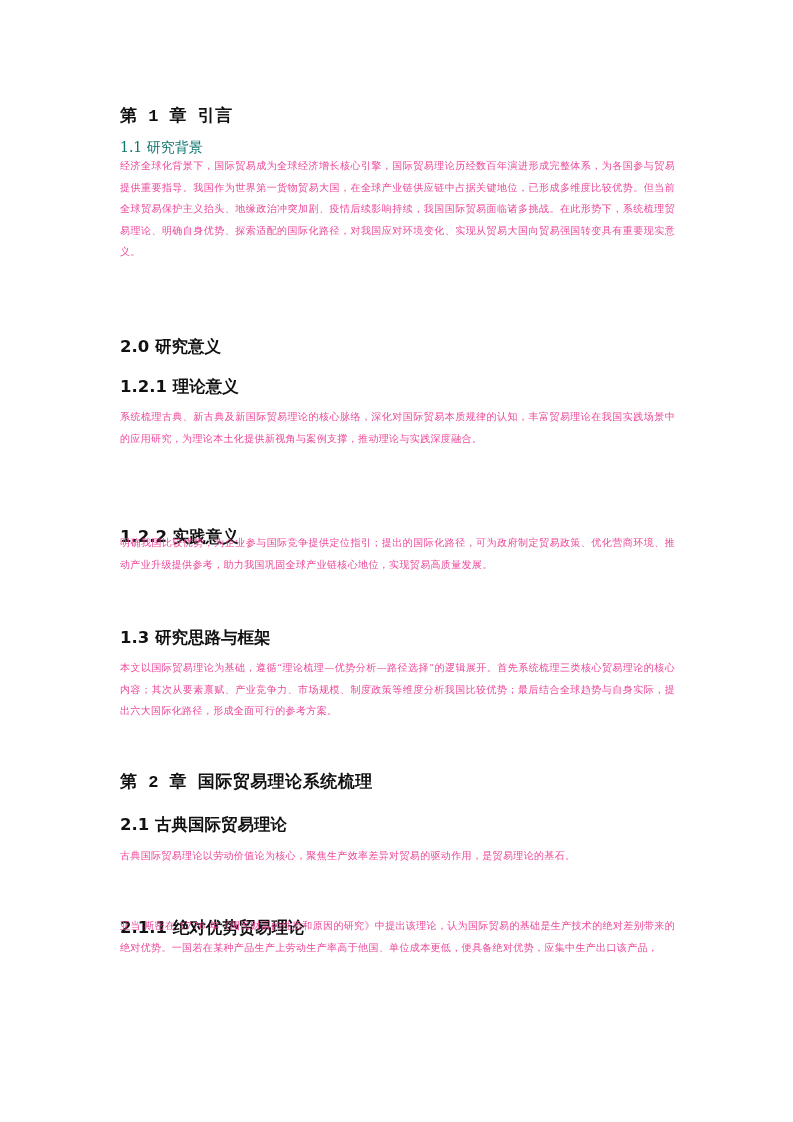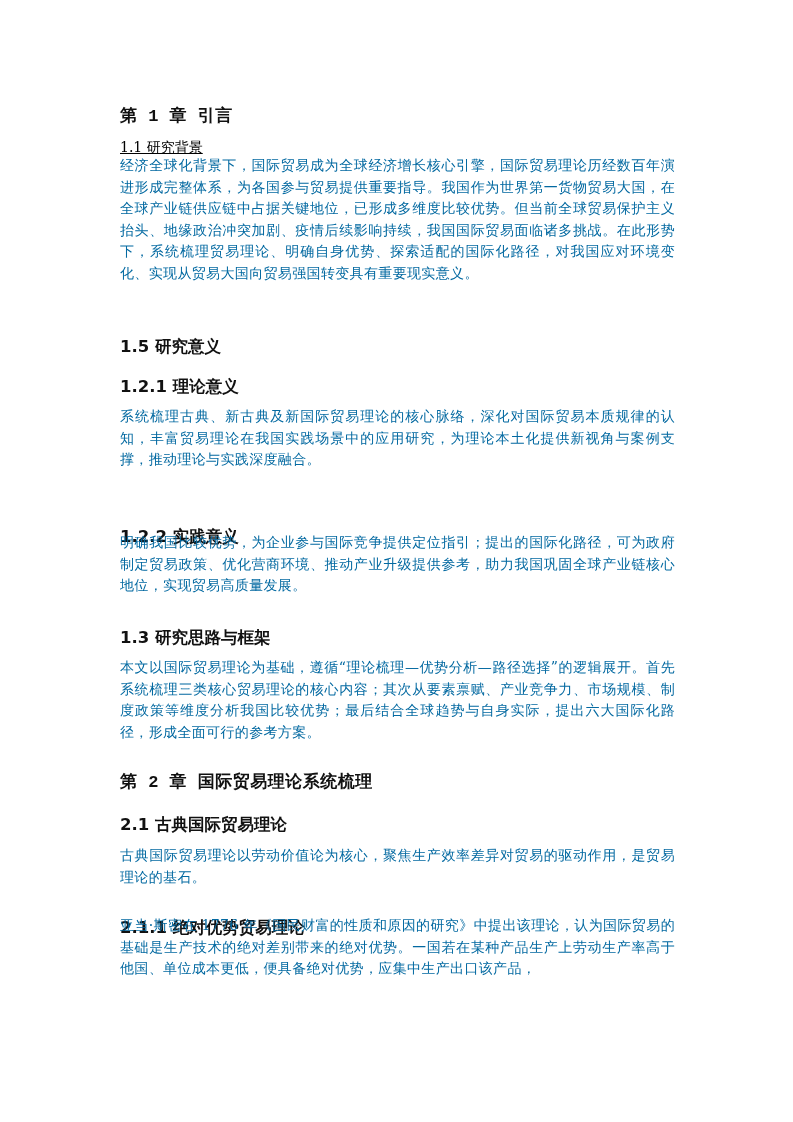--- a/index.html
+++ b/index.html
@@ -2,32 +2,32 @@
 <html><head>
 <meta charset="utf-8">
 <style>
   html, body { margin:0; padding:0; background:#ffffff; }
   body { width:793px; height:1122px; position:relative; overflow:hidden;
          font-family:"DejaVu Serif", "Liberation Serif", serif; color:#111; }
   .page { position:absolute; left:120px; top:0; width:555px; }
   .blk { position:absolute; left:0; width:555px; }
   .h1 { font-family:Liberation Mono, monospace; font-weight:bold; font-size:17px; line-height:22px; letter-spacing:0.5px; }
   .h2 { font-family:"DejaVu Sans", "Liberation Sans", sans-serif; font-weight:bold; font-size:16.5px; line-height:22px; }
-  .sub { font-size:14px; line-height:18px; color:#000000;text-decoration:underline; }
-  .p { font-size:14px; line-height:21.6px; color:#0369a1; text-align:justify; letter-spacing:0.35px; }
+  .sub { font-size:14px; line-height:18px; color:#0f766e; }
+  .p { font-size:10px; line-height:21.6px; color:#ec4899; text-align:justify; letter-spacing:0.35px; }
 </style>
 </head>
 <body>
 
 <div class="page">
   <div class="blk h1" style="top:106px">第 1 章  引言</div>
   <div class="blk sub" style="top:138px">1.1 研究背景</div>
   <div class="blk p" style="top:155px">经济全球化背景下，国际贸易成为全球经济增长核心引擎，国际贸易理论历经数百年演进形成完整体系，为各国参与贸易提供重要指导。我国作为世界第一货物贸易大国，在全球产业链供应链中占据关键地位，已形成多维度比较优势。但当前全球贸易保护主义抬头、地缘政治冲突加剧、疫情后续影响持续，我国国际贸易面临诸多挑战。在此形势下，系统梳理贸易理论、明确自身优势、探索适配的国际化路径，对我国应对环境变化、实现从贸易大国向贸易强国转变具有重要现实意义。</div>
 
-  <div class="blk h2" style="top:336px">1.5 研究意义</div>
+  <div class="blk h2" style="top:336px">2.0 研究意义</div>
   <div class="blk h2" style="top:376px">1.2.1 理论意义</div>
   <div class="blk p" style="top:406px">系统梳理古典、新古典及新国际贸易理论的核心脉络，深化对国际贸易本质规律的认知，丰富贸易理论在我国实践场景中的应用研究，为理论本土化提供新视角与案例支撑，推动理论与实践深度融合。</div>
 
   <div class="blk h2" style="top:526px">1.2.2 实践意义</div>
   <div class="blk p" style="top:532px">明确我国比较优势，为企业参与国际竞争提供定位指引；提出的国际化路径，可为政府制定贸易政策、优化营商环境、推动产业升级提供参考，助力我国巩固全球产业链核心地位，实现贸易高质量发展。</div>
 
   <div class="blk h2" style="top:627px">1.3 研究思路与框架</div>
   <div class="blk p" style="top:657px">本文以国际贸易理论为基础，遵循“理论梳理—优势分析—路径选择”的逻辑展开。首先系统梳理三类核心贸易理论的核心内容；其次从要素禀赋、产业竞争力、市场规模、制度政策等维度分析我国比较优势；最后结合全球趋势与自身实际，提出六大国际化路径，形成全面可行的参考方案。</div>
 
   <div class="blk h1" style="top:772px">第 2 章  国际贸易理论系统梳理</div>

